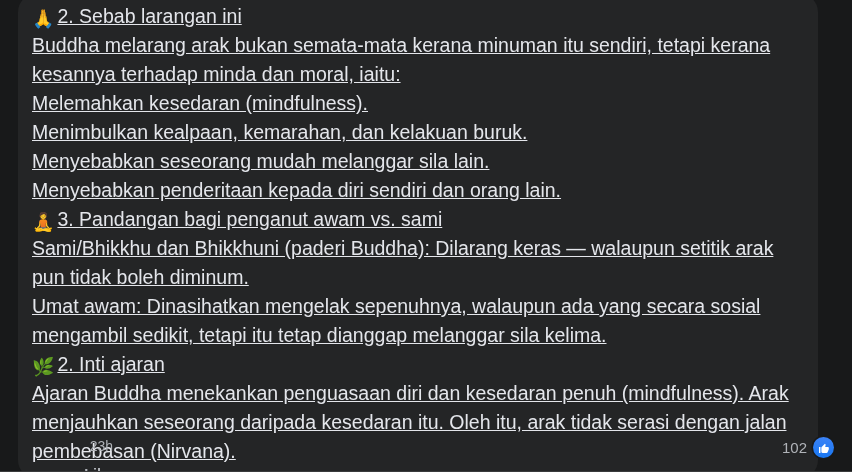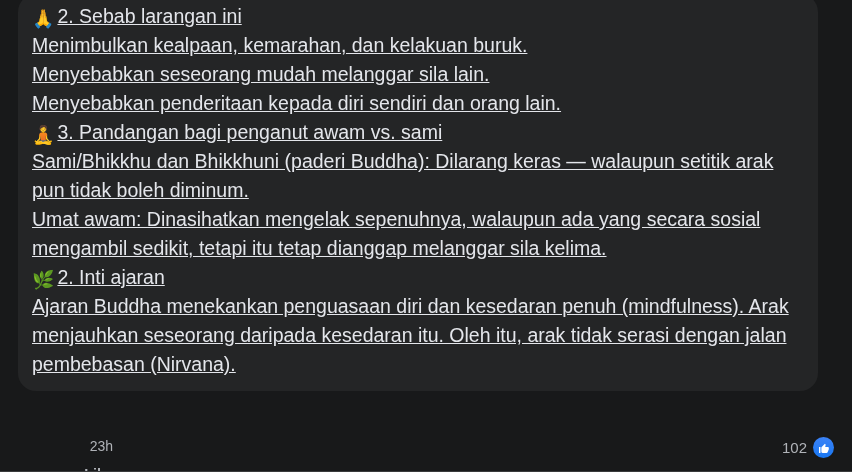--- a/index.html
+++ b/index.html
@@ -115,20 +115,22 @@
 <body>
 
 <div class="screen">
 
   <div class="comment-bubble">
     <div class="comment-body">
 
       <div class="para heading-line">
         <span class="emoji">🙏</span><span>2. Sebab larangan ini</span>
       </div>
+      <div class="para">Buddha melarang arak bukan semata-mata kerana minuman itu sendiri, tetapi kerana kesannya terhadap minda dan moral, iaitu:</div>
+      <div class="para">Melemahkan kesedaran (mindfulness).</div>
       <div class="para">Menimbulkan kealpaan, kemarahan, dan kelakuan buruk.</div>
       <div class="para">Menyebabkan seseorang mudah melanggar sila lain.</div>
       <div class="para">Menyebabkan penderitaan kepada diri sendiri dan orang lain.</div>
 
       <div class="para heading-line">
         <span class="emoji">🧘</span><span>3. Pandangan bagi penganut awam vs. sami</span>
       </div>
       <div class="para">Sami/Bhikkhu dan Bhikkhuni (paderi Buddha): Dilarang keras — walaupun setitik arak pun tidak boleh diminum.</div>
       <div class="para">Umat awam: Dinasihatkan mengelak sepenuhnya, walaupun ada yang secara sosial mengambil sedikit, tetapi itu tetap dianggap melanggar sila kelima.</div>
 

